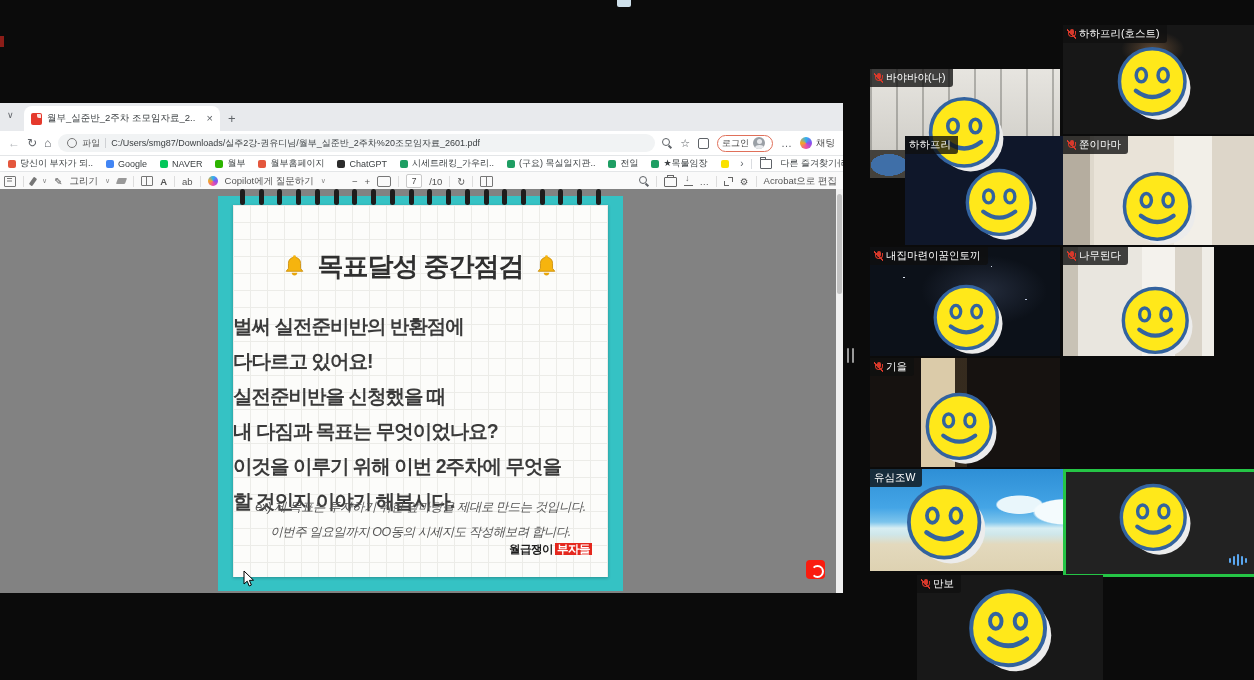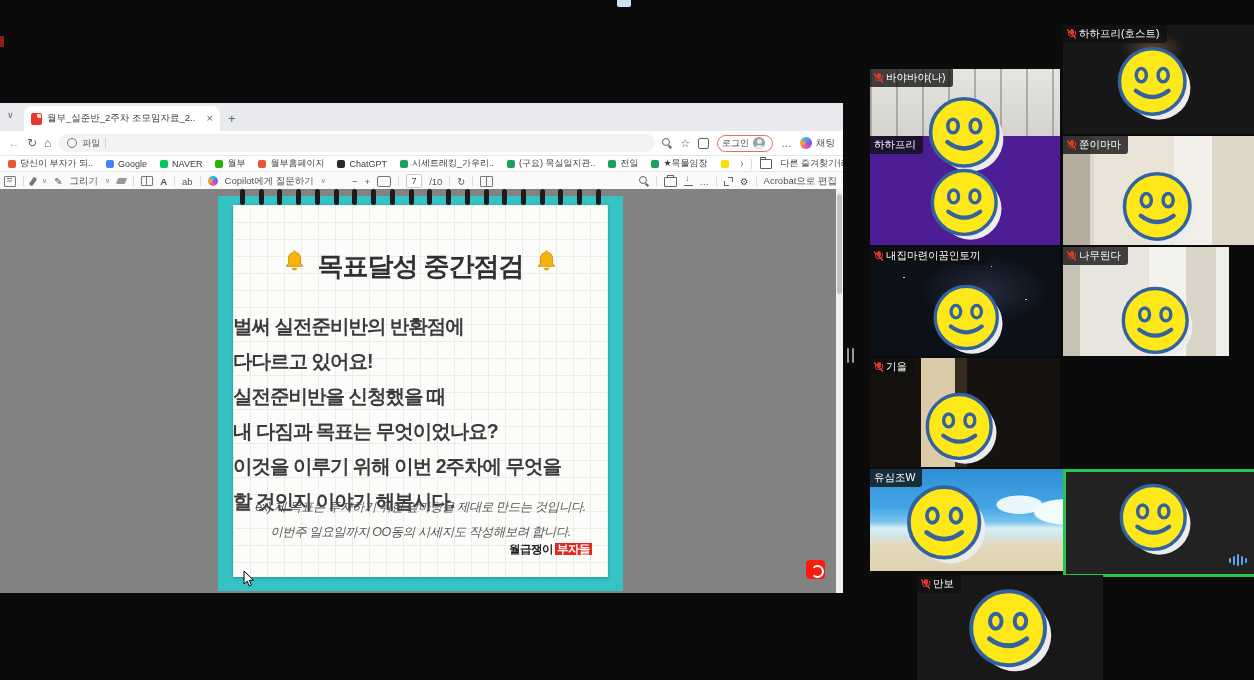--- a/index.html
+++ b/index.html
@@ -85,21 +85,21 @@
 
   
   .pdfcontent{position:absolute;left:0;top:173px;width:843px;height:317px;}
   .browser .pdfcontent{top:86px;height:404px;background:#828282;}
   .slide{position:absolute;left:218px;top:7px;width:405px;height:395px;background:#35c2c4;overflow:visible;}
   .page{position:absolute;left:15px;top:9px;width:375px;height:372px;background:#fcfcfa;
         background-image:linear-gradient(#ecece8 1px,transparent 1px),linear-gradient(90deg,#ecece8 1px,transparent 1px);
         background-size:17px 17px;box-shadow:0 1px 3px rgba(0,0,0,.25);}
   .clips{position:absolute;left:22px;top:-7px;width:361px;display:flex;justify-content:space-between;}
   .clip{width:5px;height:16px;background:#1d1d1d;border-radius:3px;}
-  .doc-title{position:absolute;left:0;top:44px;width:100%;display:flex;justify-content:center;gap:10px;
+  .doc-title{position:absolute;left:0;top:44px;width:100%;display:flex;align-items:center;justify-content:center;gap:10px;
              font-size:26px;font-weight:bold;color:#303030;letter-spacing:-1px;}
   .doc-body{position:absolute;left:0;top:104px;width:100%;text-align:left;font-size:19.5px;font-weight:bold;
             color:#3b3b3b;line-height:35px;letter-spacing:-1px;}
   .doc-example{position:absolute;left:0;top:290px;width:100%;text-align:center;font-size:12.5px;font-style:italic;
                color:#555;line-height:25px;letter-spacing:-0.5px;}
   .doc-logo{position:absolute;right:16px;bottom:20px;font-size:11.5px;font-weight:bold;letter-spacing:-0.5px;}
   .logo-black{color:#1d1d1d;}
   .logo-red{color:#fff;background:#e5281e;padding:0 2px;margin-left:2px;}
 
   .pdf-scrollbar{position:absolute;right:0;top:0;width:7px;height:100%;background:#f0f0f0;}
@@ -121,21 +121,21 @@
   .audio-ind span{width:2.5px;background:#5aa7f0;border-radius:1px;}
   .tile.active{border:3px solid #25c546;}
 
   
   .bg-office{background:
      radial-gradient(30px 18px at 10% 88%, #3f6fa8 60%, transparent 61%),
      linear-gradient(180deg, rgba(0,0,0,0) 0 74%, #44413b 74% 100%),
      repeating-linear-gradient(90deg, rgba(110,110,105,.45) 0 2px, transparent 2px 26px),
      linear-gradient(180deg,#e7e5e0 0%,#d2d0ca 70%,#c5c3bd 100%); margin-top: 44px;}
   .bg-dark1{background:radial-gradient(45px 26px at 47% 22%, #5d4631 0%, rgba(40,28,16,0) 70%), #171717;}
-  .bg-dark2{background:#4c1d95;}
+  .bg-dark2{background:#0f172a;margin-left:35px;}
   .bg-home1{background:
      linear-gradient(90deg,#b5ad9f 0 14%, #ded8cc 14% 16%, #e9e3d8 16% 58%, #f2efe8 58% 78%, #ddd6c9 78%);}
   .bg-space{background:
      radial-gradient(1.5px 1.5px at 18% 28%, #dfe6f2 50%, transparent 51%),
      radial-gradient(1.5px 1.5px at 64% 18%, #cdd6e6 50%, transparent 51%),
      radial-gradient(1px 1px at 40% 55%, #cdd6e6 50%, transparent 51%),
      radial-gradient(1.5px 1.5px at 82% 48%, #b9c4da 50%, transparent 51%),
      radial-gradient(1px 1px at 30% 75%, #b9c4da 50%, transparent 51%),
      radial-gradient(90px 50px at 60% 40%, rgba(96,112,150,.28), transparent 70%),
      #0c1119;}
@@ -176,20 +176,21 @@
     </div>
 
     <div class="addrrow">
       <span class="navic dim">←</span>
       <span class="navic">↻</span>
       <span class="navic">⌂</span>
       <div class="addrpill">
         <span class="scheme-ic"></span>
         <span class="scheme-label">파일</span>
         <span class="addr-sep"></span>
+        <span class="url-text">C:/Users/smg87/Downloads/실주2강-권유디님/월부_실준반_2주차%20조모임자료_2601.pdf</span>
       </div>
       <div class="addr-right">
         <span class="mag"></span>
         <span class="mini-ic">☆</span>
         <span class="ext-ic"></span>
         <div class="signin-pill">
           <span class="signin-label">로그인</span>
           <span class="avatar"></span>
         </div>
         <span class="mini-ic">…</span>
@@ -432,21 +433,21 @@
         <span>내집마련이꿈인토끼</span>
       </div>
     <div class="smiley" style="left:60px;top:35px;width:74px;height:74px;"><svg viewBox="0 0 100 100" width="100%" height="100%">
           <circle cx="57" cy="56" r="41" fill="#ececec"></circle>
           <circle cx="49" cy="48" r="42" fill="#ffe81a" stroke="#33639f" stroke-width="4.5"></circle>
           <ellipse cx="35" cy="40" rx="6.5" ry="8.5" fill="#ffe81a" stroke="#33639f" stroke-width="4.5"></ellipse>
           <ellipse cx="63" cy="40" rx="6.5" ry="8.5" fill="#ffe81a" stroke="#33639f" stroke-width="4.5"></ellipse>
           <path d="M28 60 Q49 76 70 60" fill="none" stroke="#33639f" stroke-width="5.5" stroke-linecap="round"></path>
         </svg></div>
   </div>
-  <div class="tile bg-home2" style="left:1063px;top:247px;width:166px;height:109px;">
+  <div class="tile bg-home2" style="left:1063px;top:247px;width:151px;height:109px;">
     <div class="plabel">
         <span class="mic"></span>
         <span>나무된다</span>
       </div>
     <div class="smiley" style="left:55px;top:37px;width:76px;height:76px;"><svg viewBox="0 0 100 100" width="100%" height="100%">
           <circle cx="57" cy="56" r="41" fill="#ececec"></circle>
           <circle cx="49" cy="48" r="42" fill="#ffe81a" stroke="#33639f" stroke-width="4.5"></circle>
           <ellipse cx="35" cy="40" rx="6.5" ry="8.5" fill="#ffe81a" stroke="#33639f" stroke-width="4.5"></ellipse>
           <ellipse cx="63" cy="40" rx="6.5" ry="8.5" fill="#ffe81a" stroke="#33639f" stroke-width="4.5"></ellipse>
           <path d="M28 60 Q49 76 70 60" fill="none" stroke="#33639f" stroke-width="5.5" stroke-linecap="round"></path>

